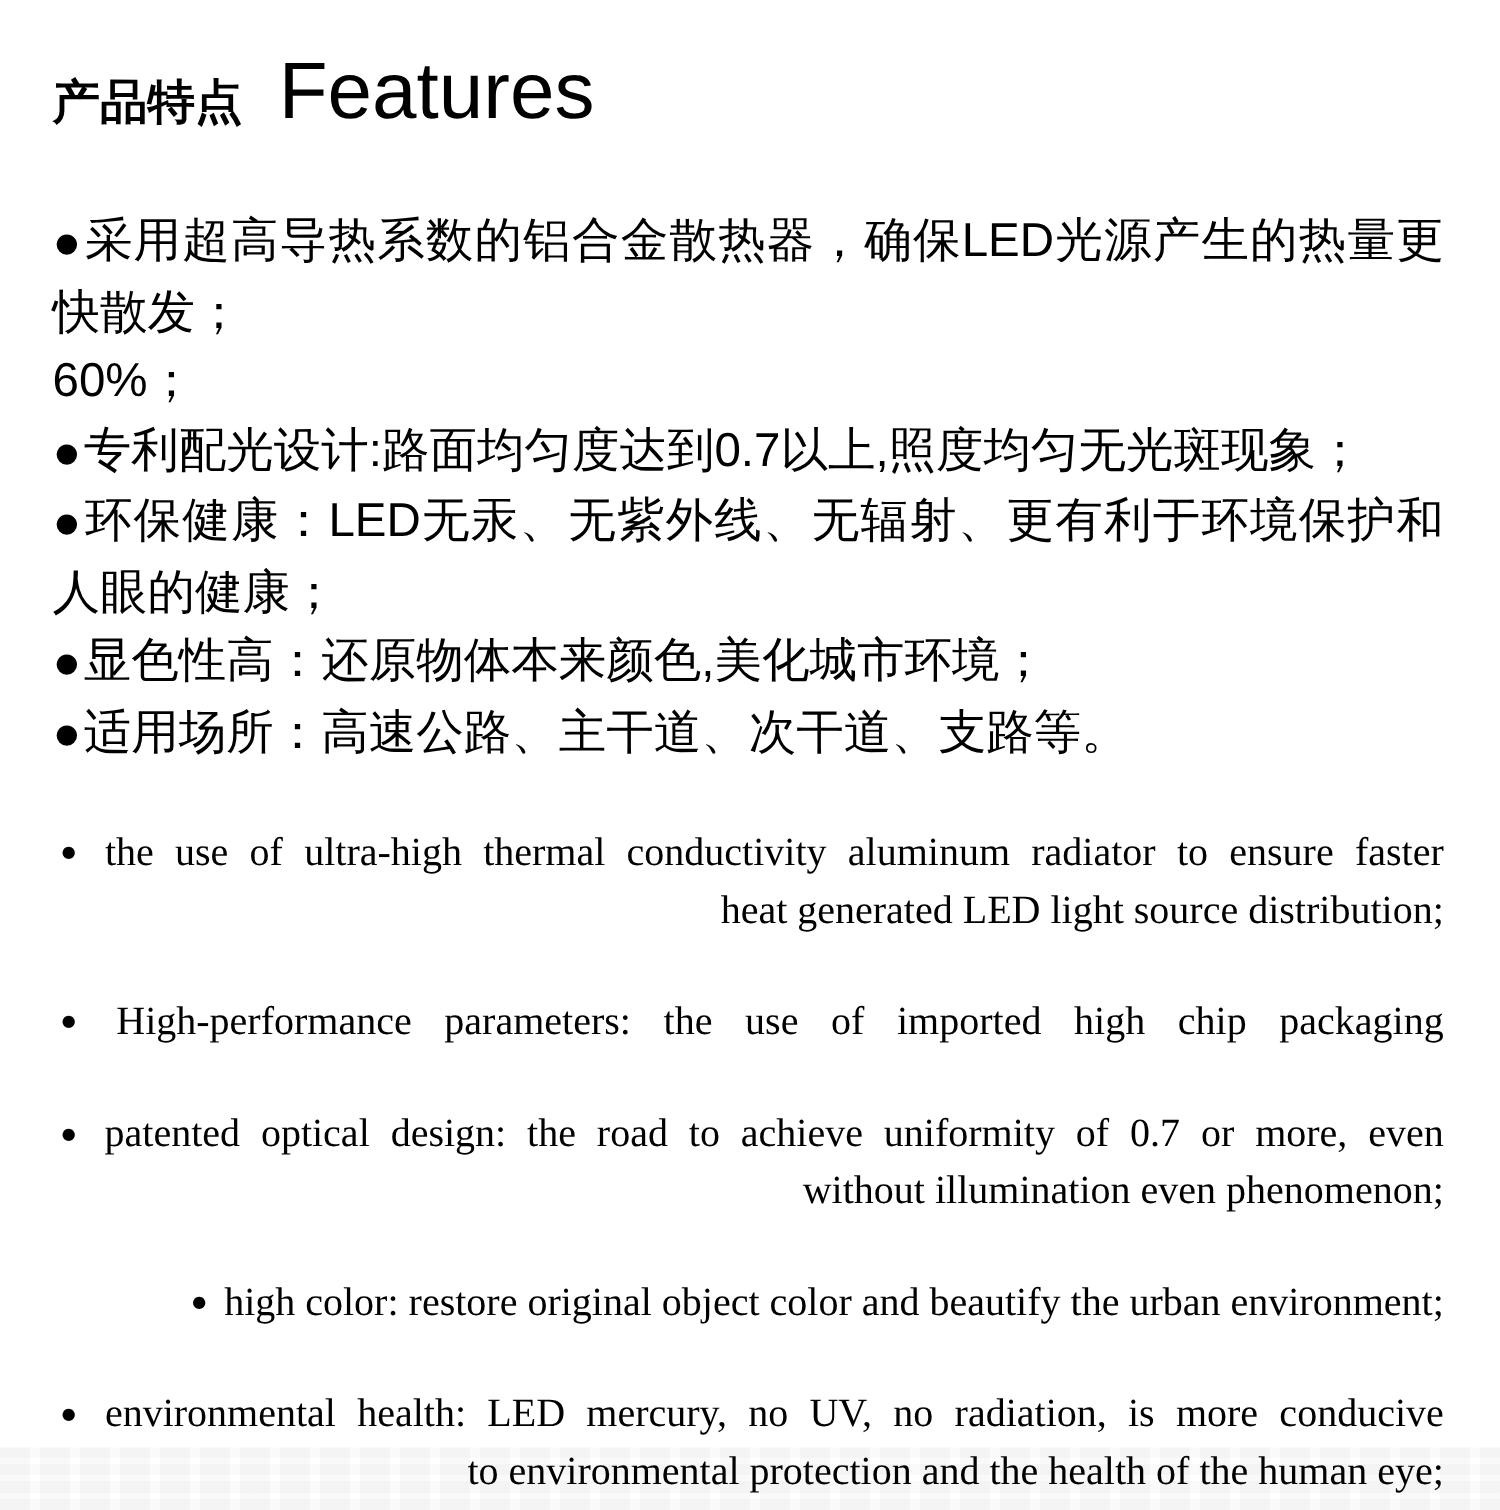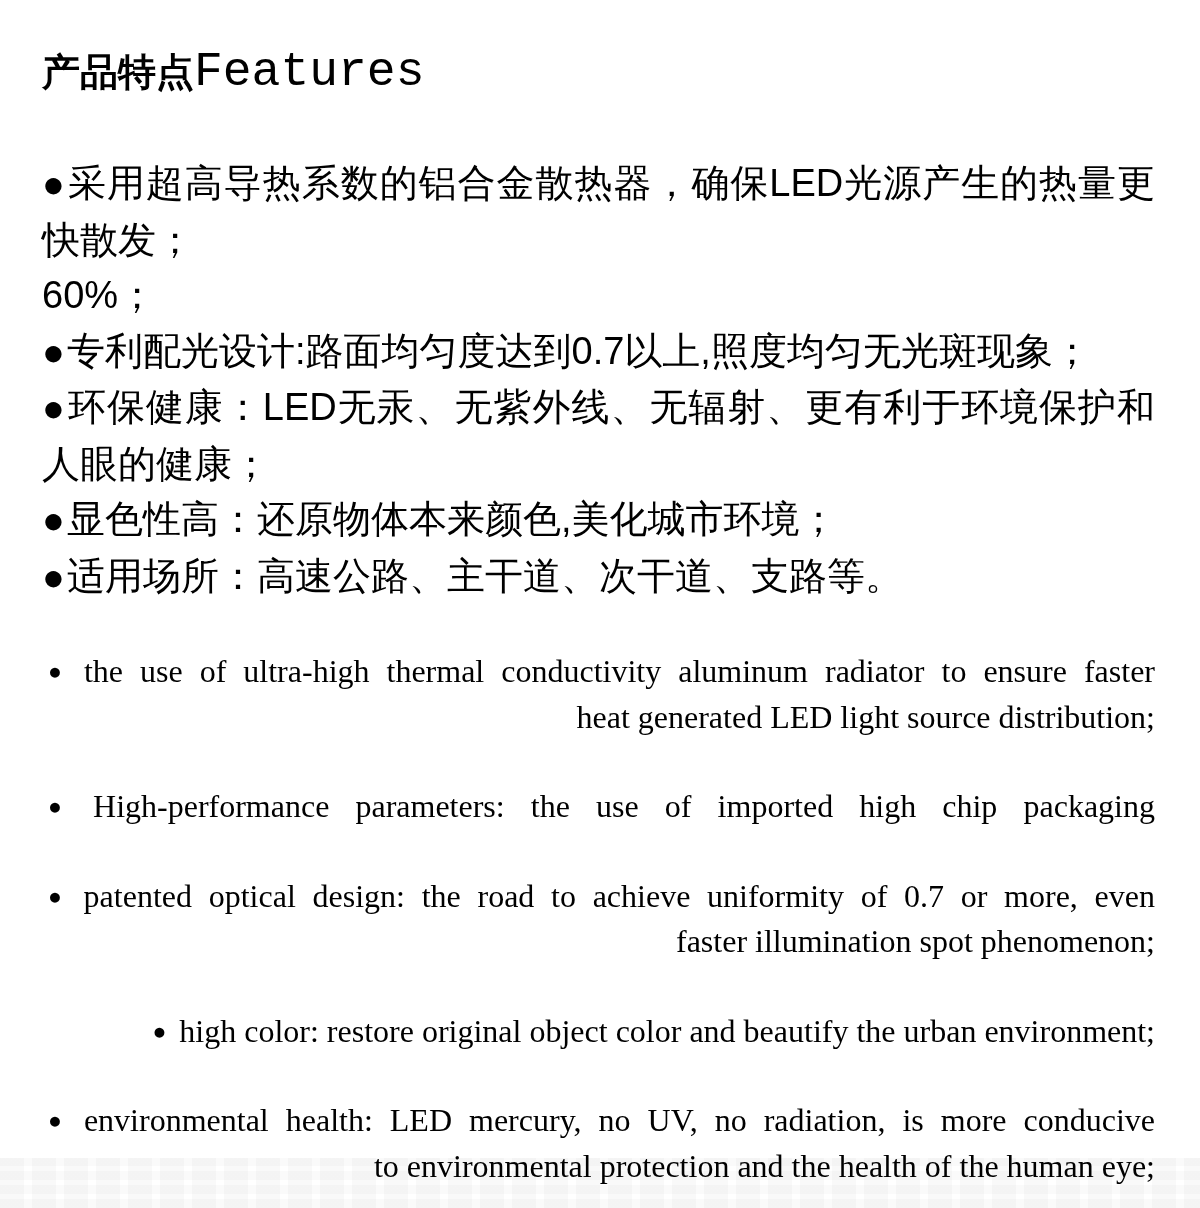--- a/index.html
+++ b/index.html
@@ -25,24 +25,24 @@
     line-height: 60px;
     margin-bottom: 46px;
     white-space: nowrap;
   }
   .title-zh {
     font-family: "Liberation Sans", sans-serif;
     font-weight: 700;
     font-size: 38px;
   }
   .title-en {
-    font-family: Liberation Mono, monospace;
+    font-family: Liberation Sans, sans-serif;
     font-weight: 400;
-    font-size: 48px;
-    margin-left: 0;
+    font-size: 64px;
+    margin-left: 29px;
   }
   
   .zh-block {
     font-family: "Liberation Sans", sans-serif;
     font-size: 38px;
   }
   .zh-line {
     line-height: 55.5px;
     text-align: left;
   }
@@ -131,21 +131,21 @@
       <div class="en-line first fill"><span class="en-bullet">●</span><span>the use of ultra-high thermal conductivity aluminum radiator to ensure faster</span></div>
       <div class="en-line"><span>heat generated LED light source distribution;</span></div>
     </div>
 
     <div class="para">
       <div class="en-line first fill"><span class="en-bullet">●</span><span>High-performance parameters: the use of imported high chip packaging</span></div>
     </div>
 
     <div class="para">
       <div class="en-line first fill"><span class="en-bullet">●</span><span>patented optical design: the road to achieve uniformity of 0.7 or more, even</span></div>
-      <div class="en-line"><span>faster illumination spot phenomenon;</span></div>
+      <div class="en-line"><span>without illumination even phenomenon;</span></div>
     </div>
 
     <div class="para">
       <div class="en-line first"><span class="en-bullet">●</span><span>high color: restore original object color and beautify the urban environment;</span></div>
     </div>
 
     <div class="para">
       <div class="en-line first fill"><span class="en-bullet">●</span><span>environmental health: LED mercury, no UV, no radiation, is more conducive</span></div>
       <div class="en-line"><span>to environmental protection and the health of the human eye;</span></div>
     </div>

